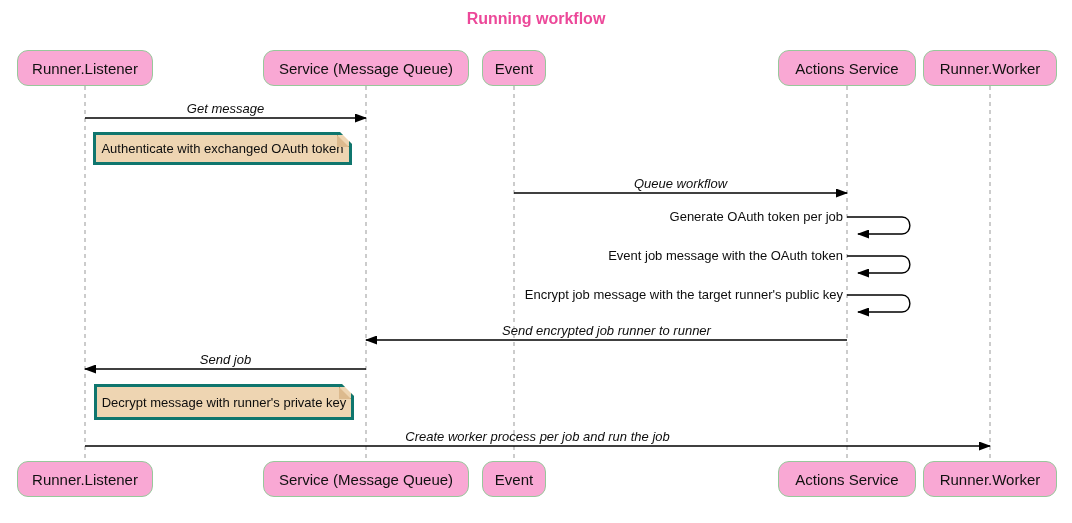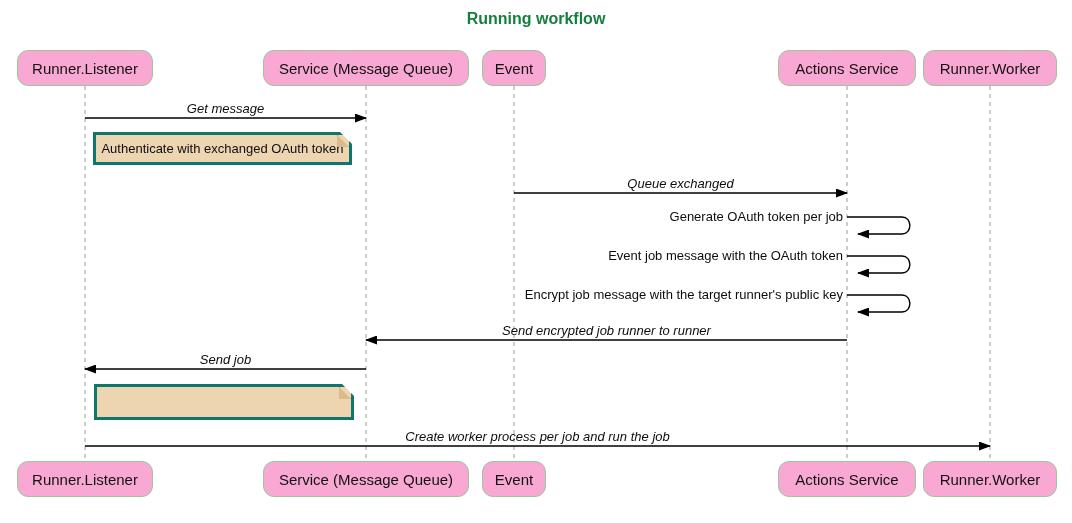--- a/index.html
+++ b/index.html
@@ -18,21 +18,21 @@
     background: #ffffff;
   }
   .title {
     position: absolute;
     left: 0;
     top: 10px;
     width: 1072px;
     text-align: center;
     font-size: 16px;
     font-weight: bold;
-    color: #15803d;
+    color: #ec4899;
   }
   .wires {
     position: absolute;
     left: 0;
     top: 0;
     width: 1072px;
     height: 523px;
   }
   .lifeline {
     stroke: #999999;
@@ -151,29 +151,30 @@
       <span>Event</span>
     </div>
   <div class="participant" style="left:778px; top:461px; width:138px;">
       <span>Actions Service</span>
     </div>
   <div class="participant" style="left:923px; top:461px; width:134px;">
       <span>Runner.Worker</span>
     </div>
 
   <div class="msglabel center" style="left:85px;  top:101px; width:281px;">Get message</div>
-  <div class="msglabel center" style="left:514px; top:176px; width:333px;">Queue exchanged</div>
+  <div class="msglabel center" style="left:514px; top:176px; width:333px;">Queue workflow</div>
   <div class="msglabel right" style="left:443px; top:209px; width:400px;">Generate OAuth token per job</div>
   <div class="msglabel right" style="left:443px; top:248px; width:400px;">Event job message with the OAuth token</div>
   <div class="msglabel right" style="left:343px; top:287px; width:500px;">Encrypt job message with the target runner's public key</div>
   <div class="msglabel center" style="left:366px; top:323px; width:481px;">Send encrypted job runner to runner</div>
   <div class="msglabel center" style="left:85px;  top:352px; width:281px;">Send job</div>
   <div class="msglabel center" style="left:85px;  top:429px; width:905px;">Create worker process per job and run the job</div>
 
   <div class="note" style="left:93px; top:132px; width:259px; height:33px;">
     <span>Authenticate with exchanged OAuth token</span>
     <div class="note-fold"></div>
   </div>
   <div class="note" style="left:94px; top:384px; width:260px; height:36px;">
+    <span>Decrypt message with runner's private key</span>
     <div class="note-fold"></div>
   </div>
 
 </div>
 
 </body></html>

